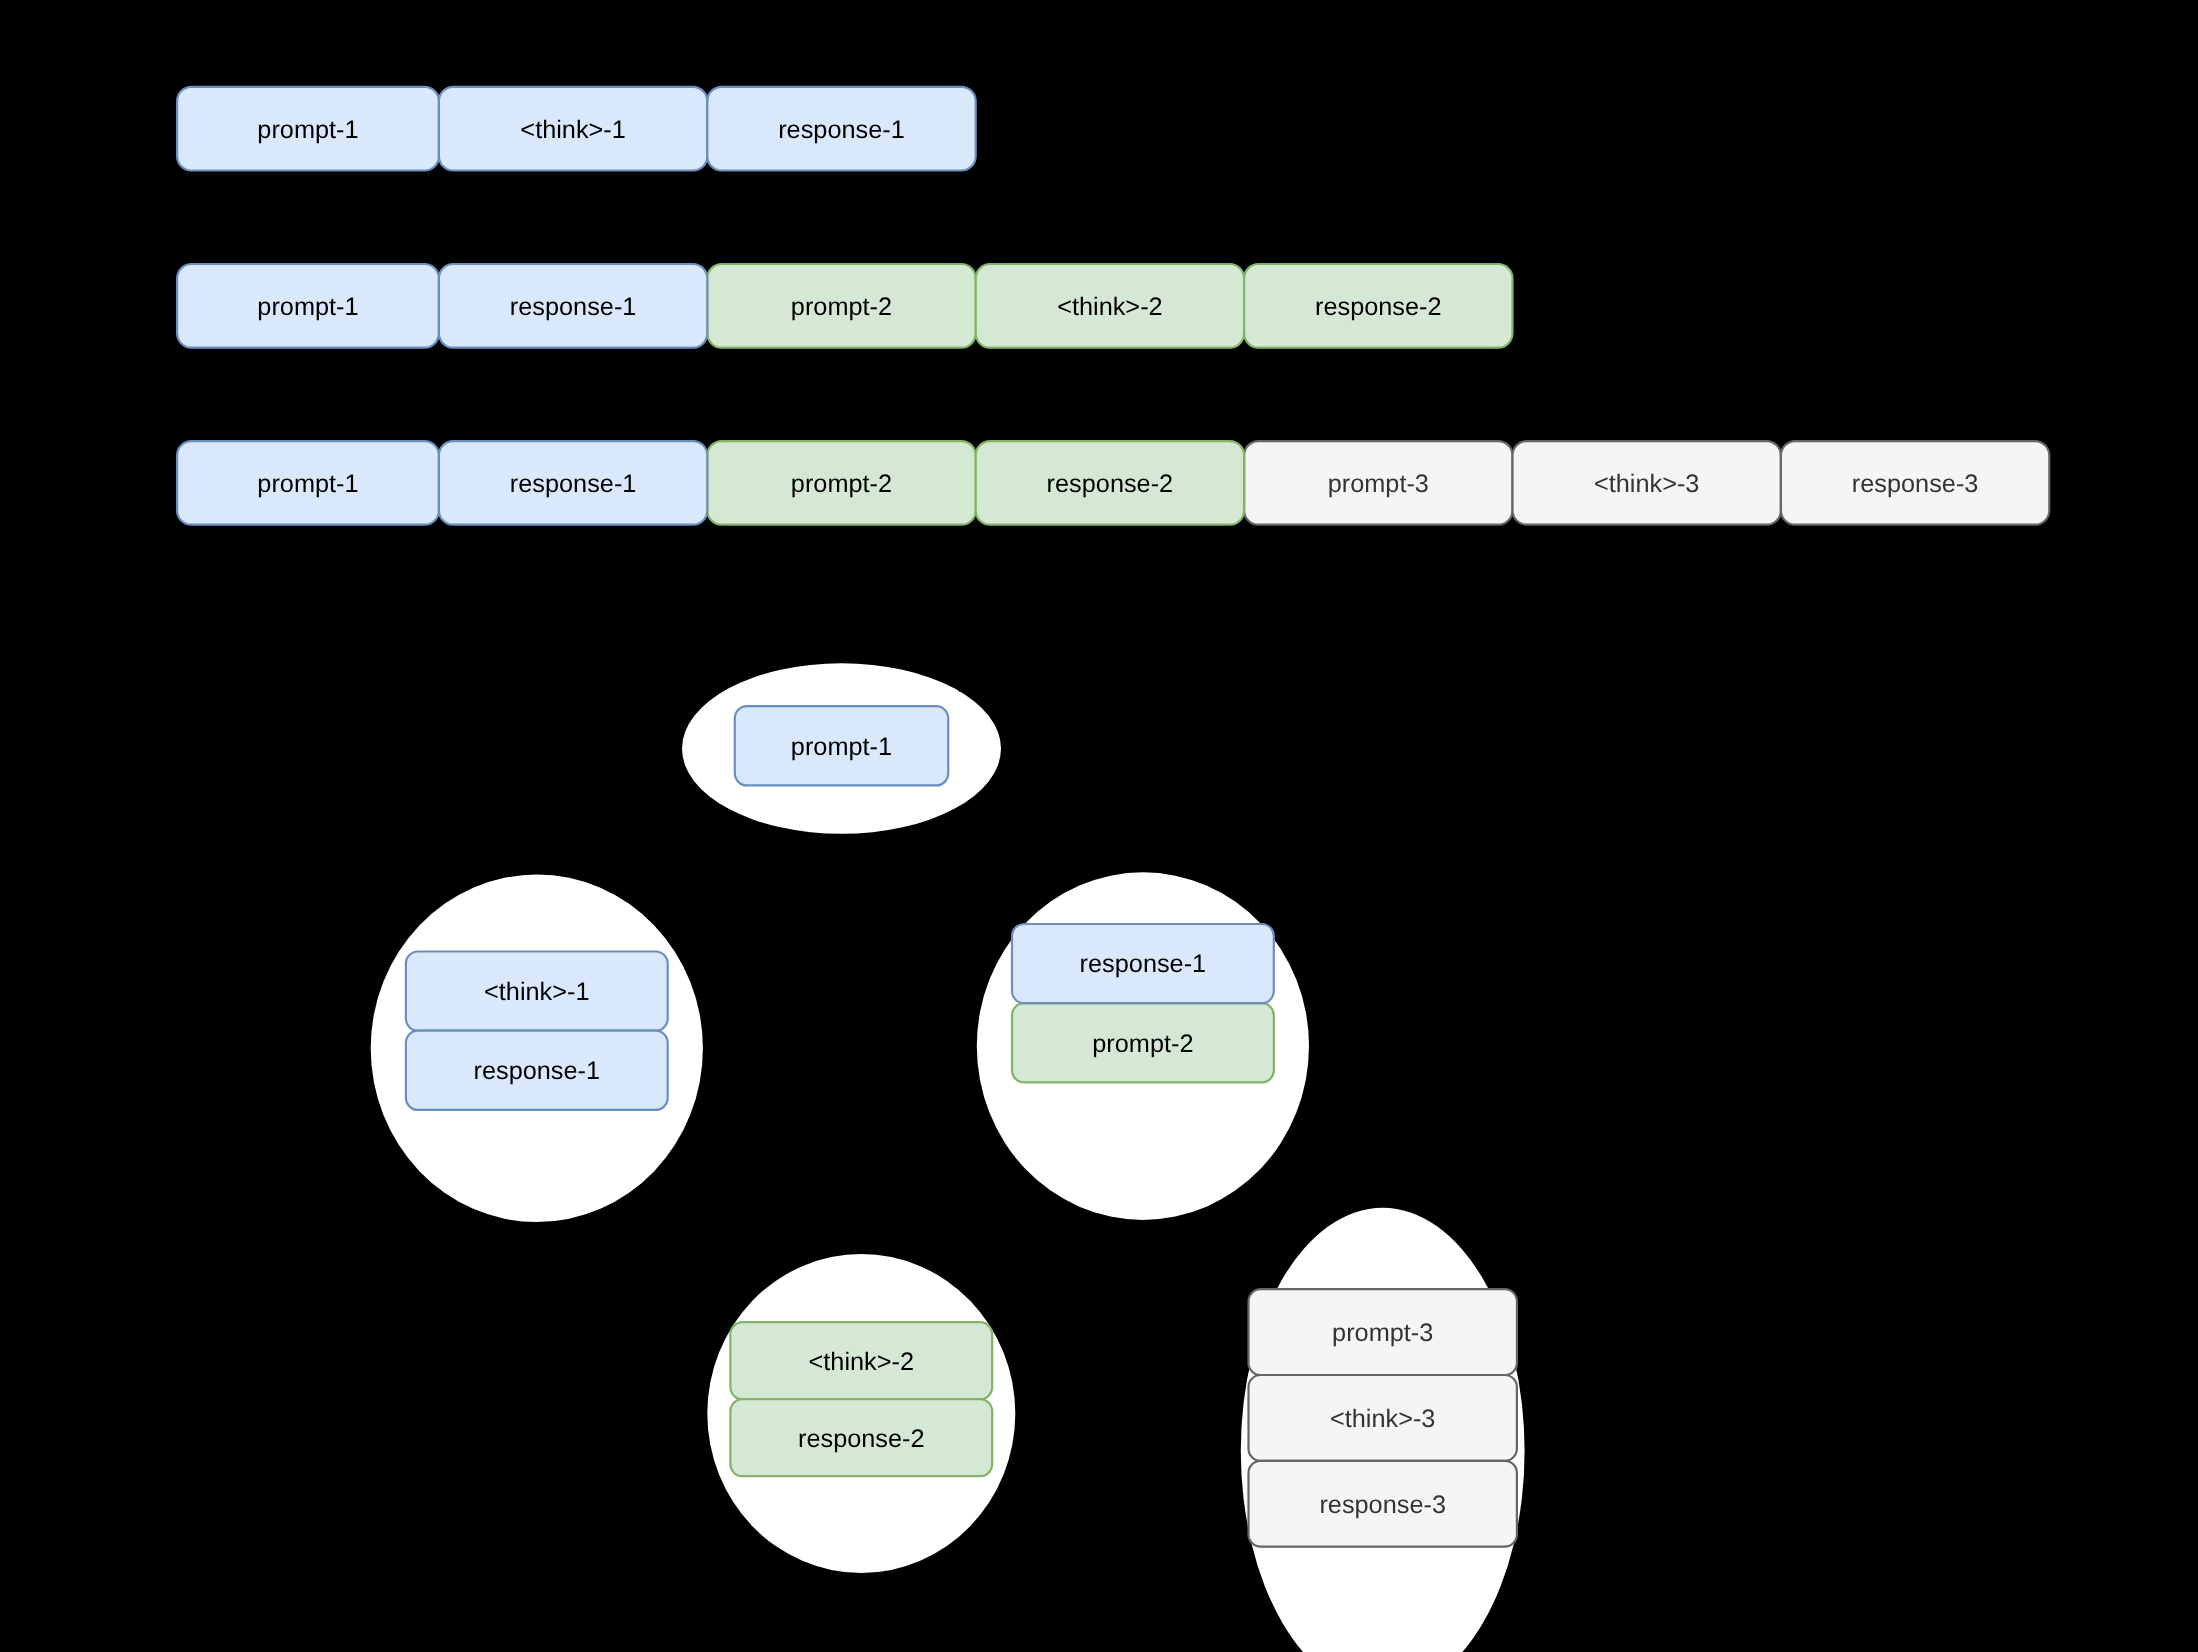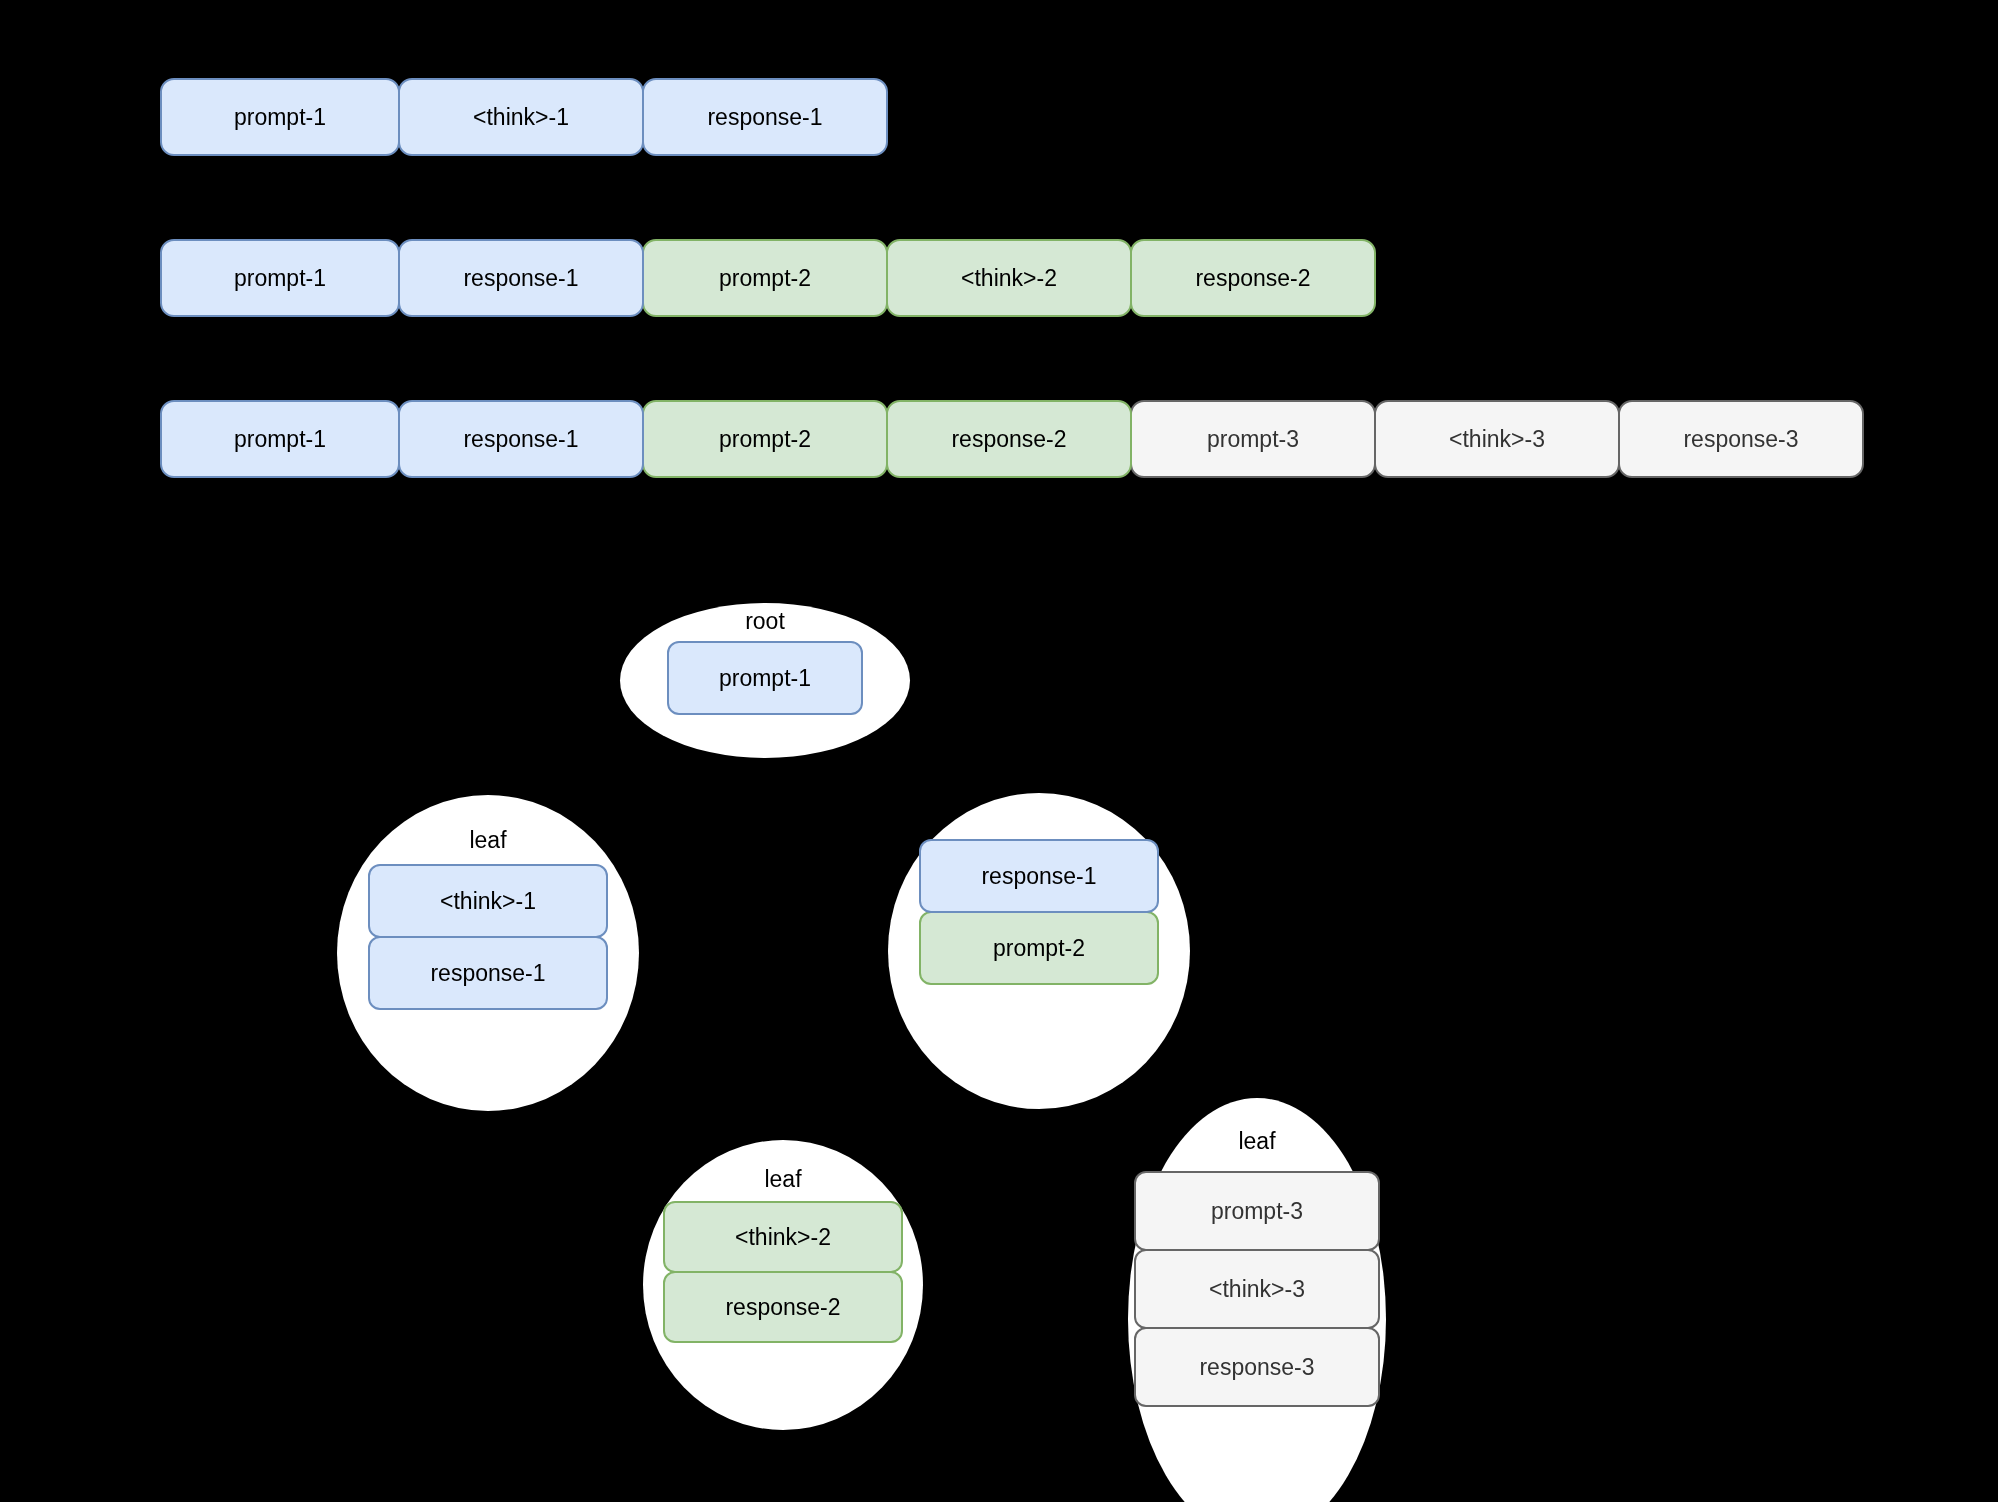--- a/index.html
+++ b/index.html
@@ -60,21 +60,21 @@
     background: #ffffff;
     border-radius: 50%;
     display: flex;
     flex-direction: column;
     align-items: center;
   }
   .node-label {
     font-size: 23px;
     color: #000000;
     line-height: 1;
-    text-align: center;
+    text-align: right;
     width: 100%;
   }
   .node-boxes {
     display: flex;
     flex-direction: column;
     align-items: center;
     width: 100%;
   }
   .nbox {
     box-sizing: border-box;

